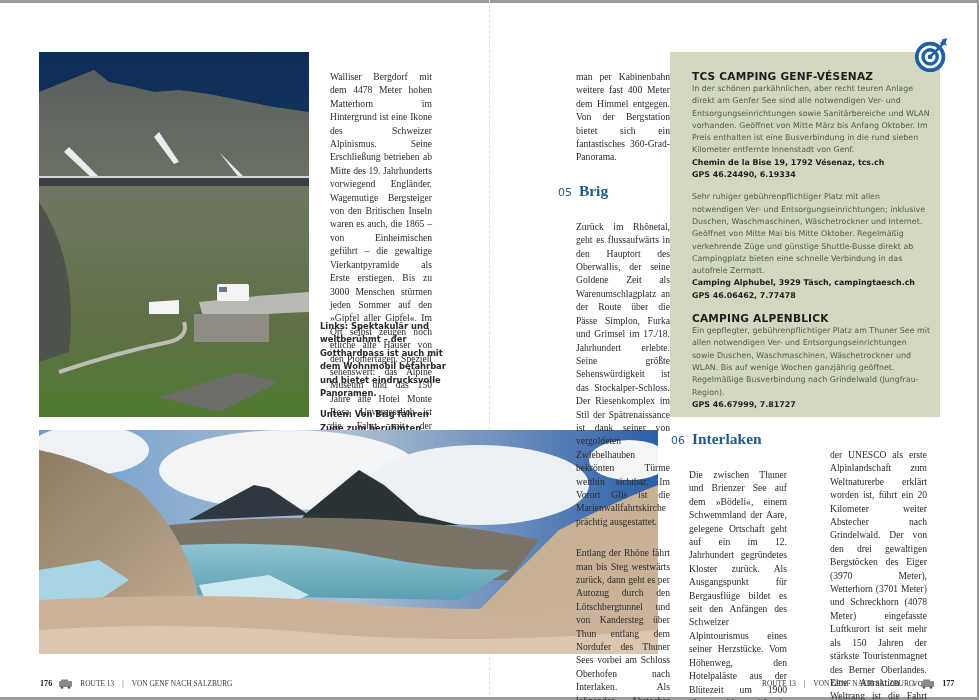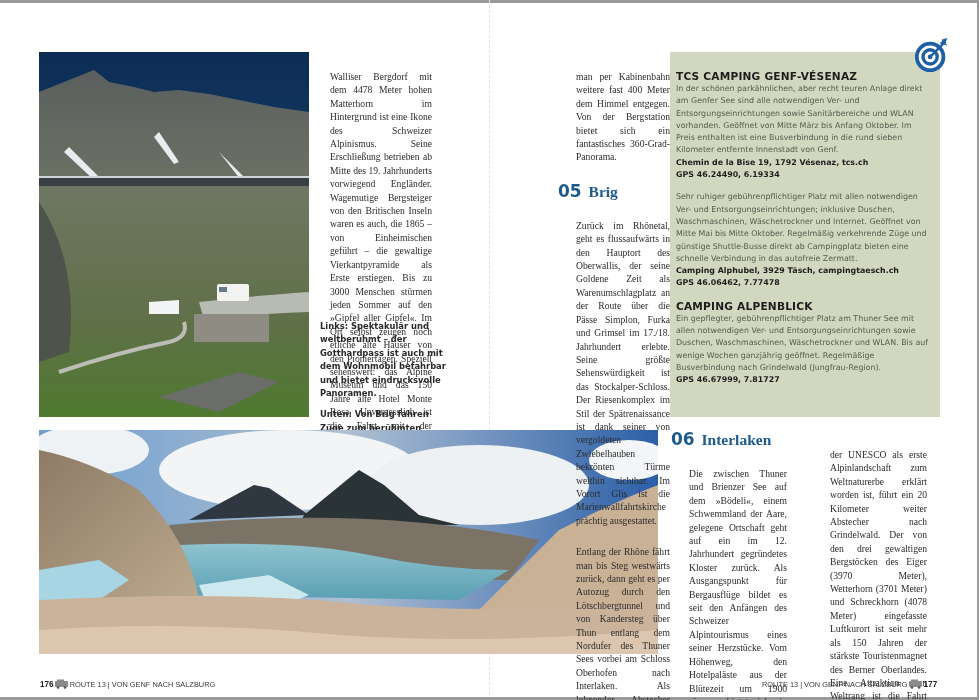--- a/index.html
+++ b/index.html
@@ -14,31 +14,31 @@
   .photo { position: absolute; overflow: hidden; }
   .photo svg { display: block; width: 100%; height: 100%; }
 
   .body-text { position: absolute; font-size: 9.6px; line-height: 13.4px; text-align: justify; hyphens: manual; color: #2b2b2b; }
   .body-text p { margin: 18px; }
 
   .caption { position: absolute; font-family: "DejaVu Sans", sans-serif; font-weight: bold; font-size: 8.4px; line-height: 13.4px; color: #2a2a2a; }
   .caption p { margin-bottom: 8px; }
 
   .heading { font-size: 15.5px; line-height: 18px; color: #1e5b8c; margin: 10px 0 8px 0; }
-  .heading .num { font-family: "DejaVu Sans", sans-serif; font-weight: bold; font-size: 17px; margin-right: 3px; }
-
-  .infobox { position: absolute; left: 670px; top: 52px; width: 270px; height: 365px; background: #d2d8bf; padding: 18px 10px 10px 6px; font-family: "DejaVu Sans", sans-serif; }
+  .heading .num { font-family: "DejaVu Sans", sans-serif; font-weight: normal; font-size: 11px; margin-right: 3px; }
+
+  .infobox { position: absolute; left: 670px; top: 52px; width: 270px; height: 365px; background: #d2d8bf; padding: 18px 10px 10px 22px; font-family: "DejaVu Sans", sans-serif; }
   .camp { margin-bottom: 10px; }
   .camp h3 { font-size: 10.6px; line-height: 13px; font-weight: bold; color: #1d1d1d; letter-spacing: 0.2px; }
   .camp .desc { font-size: 7.9px; line-height: 12.3px; color: #555a4e; }
   .camp .addr { font-size: 7.9px; line-height: 12.3px; font-weight: bold; color: #1d1d1d; }
 
   .target-icon { position: absolute; left: 913px; top: 36px; width: 38px; height: 38px; }
 
-  .footer { position: absolute; top: 679px; font-family: Liberation Sans, sans-serif; font-size: 7.4px; color: #3b3b3b; display: flex; align-items: center; }
+  .footer { position: absolute; top: 679px; font-family: Liberation Serif, serif; font-size: 7.4px; color: #3b3b3b; display: flex; align-items: flex-start; gap: 6px; }
   .footer .pg { font-weight: bold; font-size: 8.2px; color: #222; }
   .footer .sep { margin: 0 2px; }
   .footer .camper-icon { width: 16px; height: 10px; }
 </style>
 </head>
 <body>
 
 <div class="top-rule"></div>
 <div class="gutter"></div>
 <div class="right-rule"></div>

